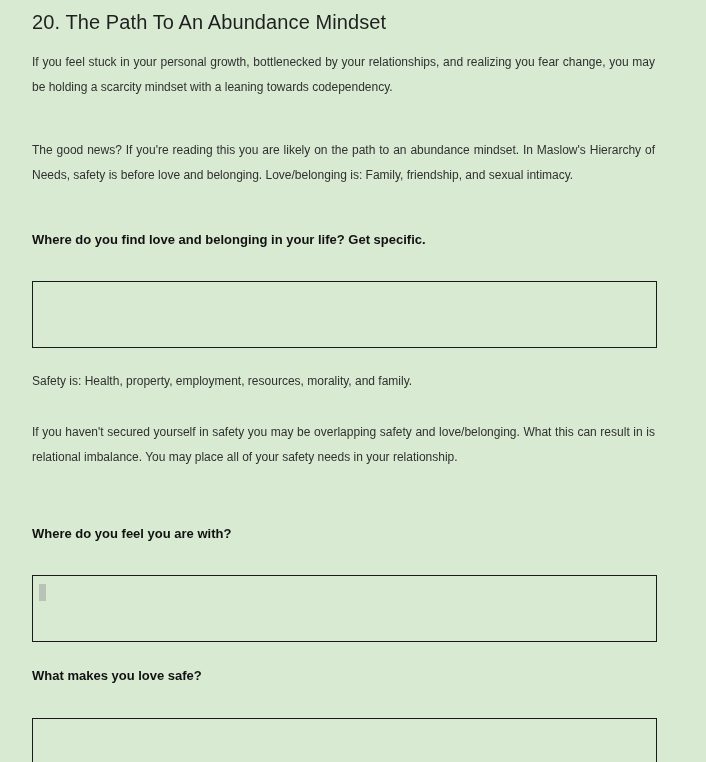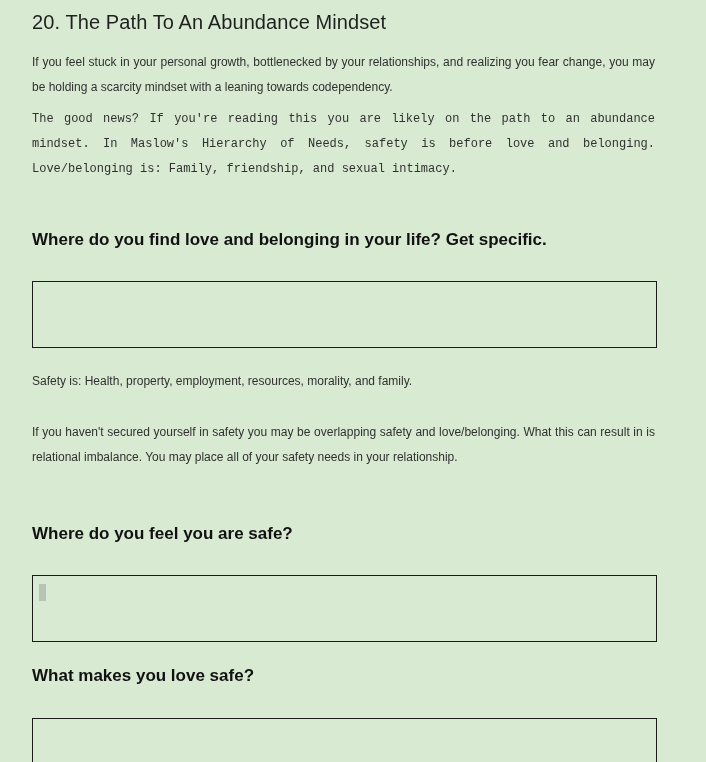--- a/index.html
+++ b/index.html
@@ -38,21 +38,21 @@
       font-size: 12px;
       line-height: 25px;
       text-align: justify;
       color: #303030;
     }
     .para.last-left { text-align-last: left; }
     .question {
       position: absolute;
       left: 32px;
       margin: 0;
-      font-size: 17px;
+      font-size: 13px;
       font-weight: bold;
       color: #111111;
       line-height: 20px;
     }
     .answer-box {
       position: absolute;
       left: 32px;
       width: 623px;
       height: 65px;
       border: 1px solid #1a1a1a;
@@ -76,31 +76,31 @@
   </style>
 </head>
 <body>
 
 <div class="page">
 
   <h2 class="title">20. The Path To An Abundance Mindset</h2>
 
   <p class="para last-left" style="top:50px;">If you feel stuck in your personal growth, bottlenecked by your relationships, and realizing you fear change, you may be holding a scarcity mindset with a leaning towards codependency.</p>
 
-  <p class="para last-left" style="top:107px;font-family:Liberation Mono, monospace;">The good news? If you're reading this you are likely on the path to an abundance mindset. In Maslow's Hierarchy of Needs, safety is before love and belonging. Love/belonging is: Family, friendship, and sexual intimacy.</p>
+  <p class="para last-left" style="top:138px;">The good news? If you're reading this you are likely on the path to an abundance mindset. In Maslow's Hierarchy of Needs, safety is before love and belonging. Love/belonging is: Family, friendship, and sexual intimacy.</p>
 
   <p class="question" style="top:230px;">Where do you find love and belonging in your life? Get specific.</p>
 
   <div class="answer-box" style="top: 281px;" contenteditable="true"></div>
 
   <p class="para last-left" style="top:369px;">Safety is: Health, property, employment, resources, morality, and family.</p>
 
   <p class="para last-left" style="top:420px;">If you haven't secured yourself in safety you may be overlapping safety and love/belonging. What this can result in is relational imbalance. You may place all of your safety needs in your relationship.</p>
 
-  <p class="question" style="top:524px;">Where do you feel you are safe?</p>
+  <p class="question" style="top:524px;">Where do you feel you are with?</p>
 
   <div class="answer-box" style="top: 575px;" contenteditable="true">
     <span class="cursor"></span>
   </div>
 
   <p class="question" style="top:666px;">What makes you love safe?</p>
 
   <div class="answer-box" style="top: 718px;" contenteditable="true"></div>
 
 </div>

